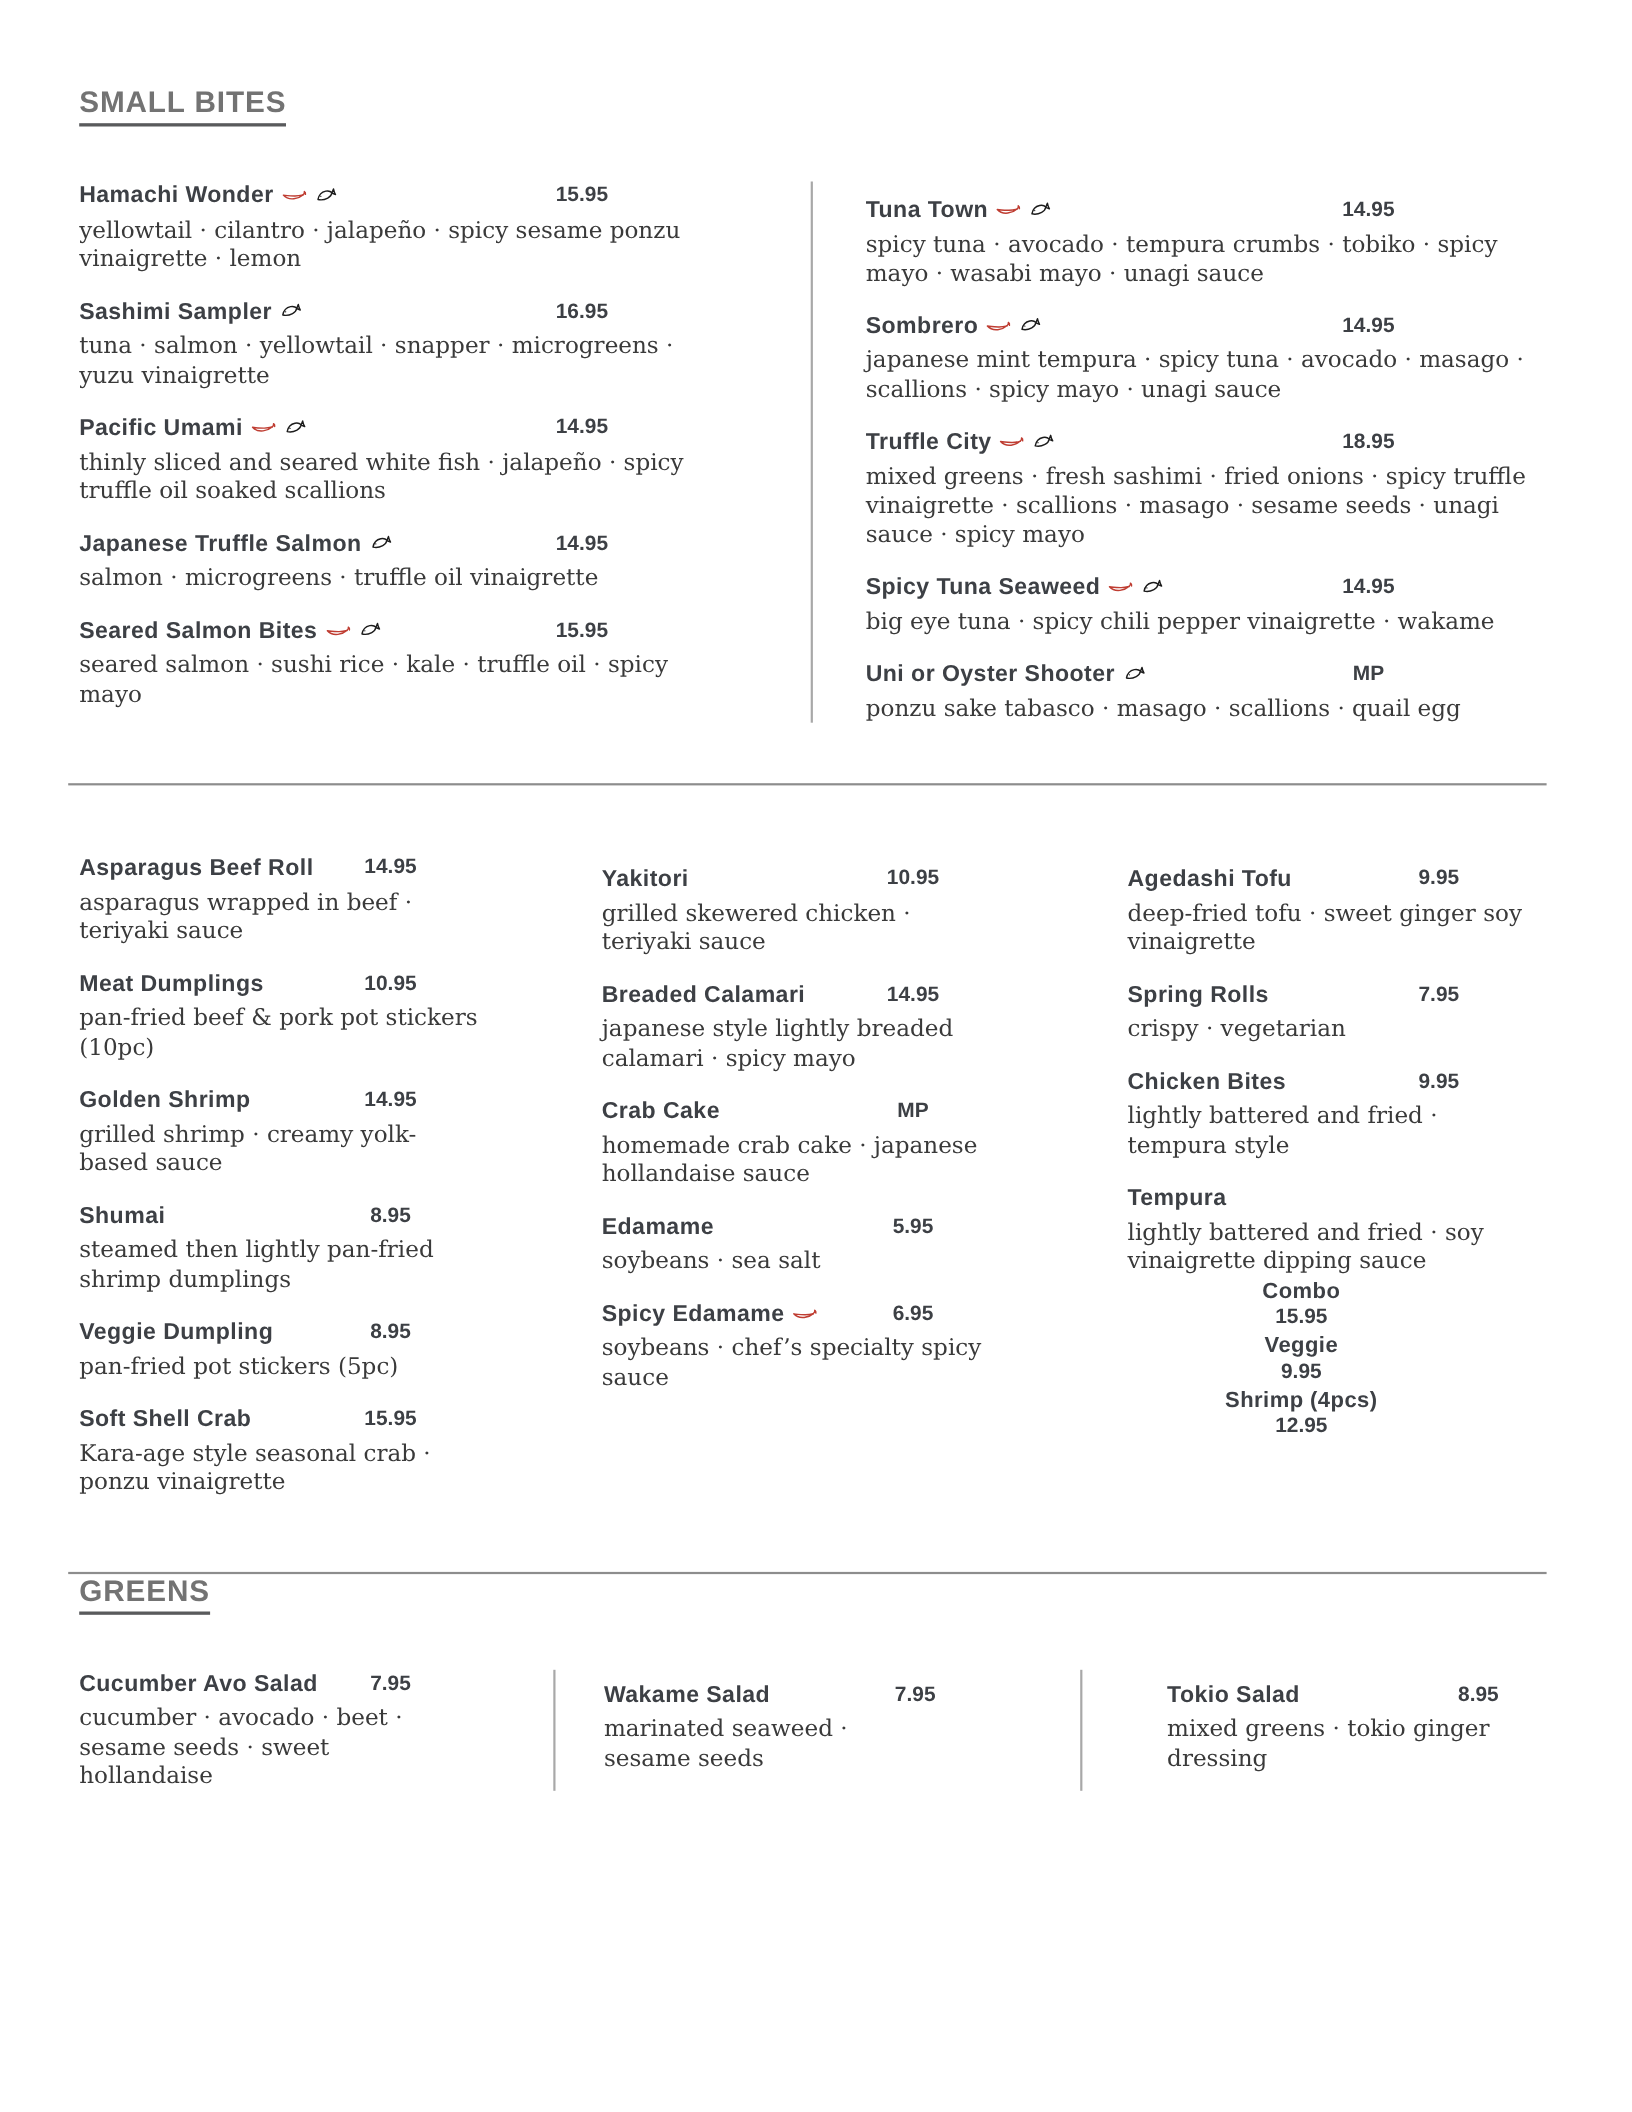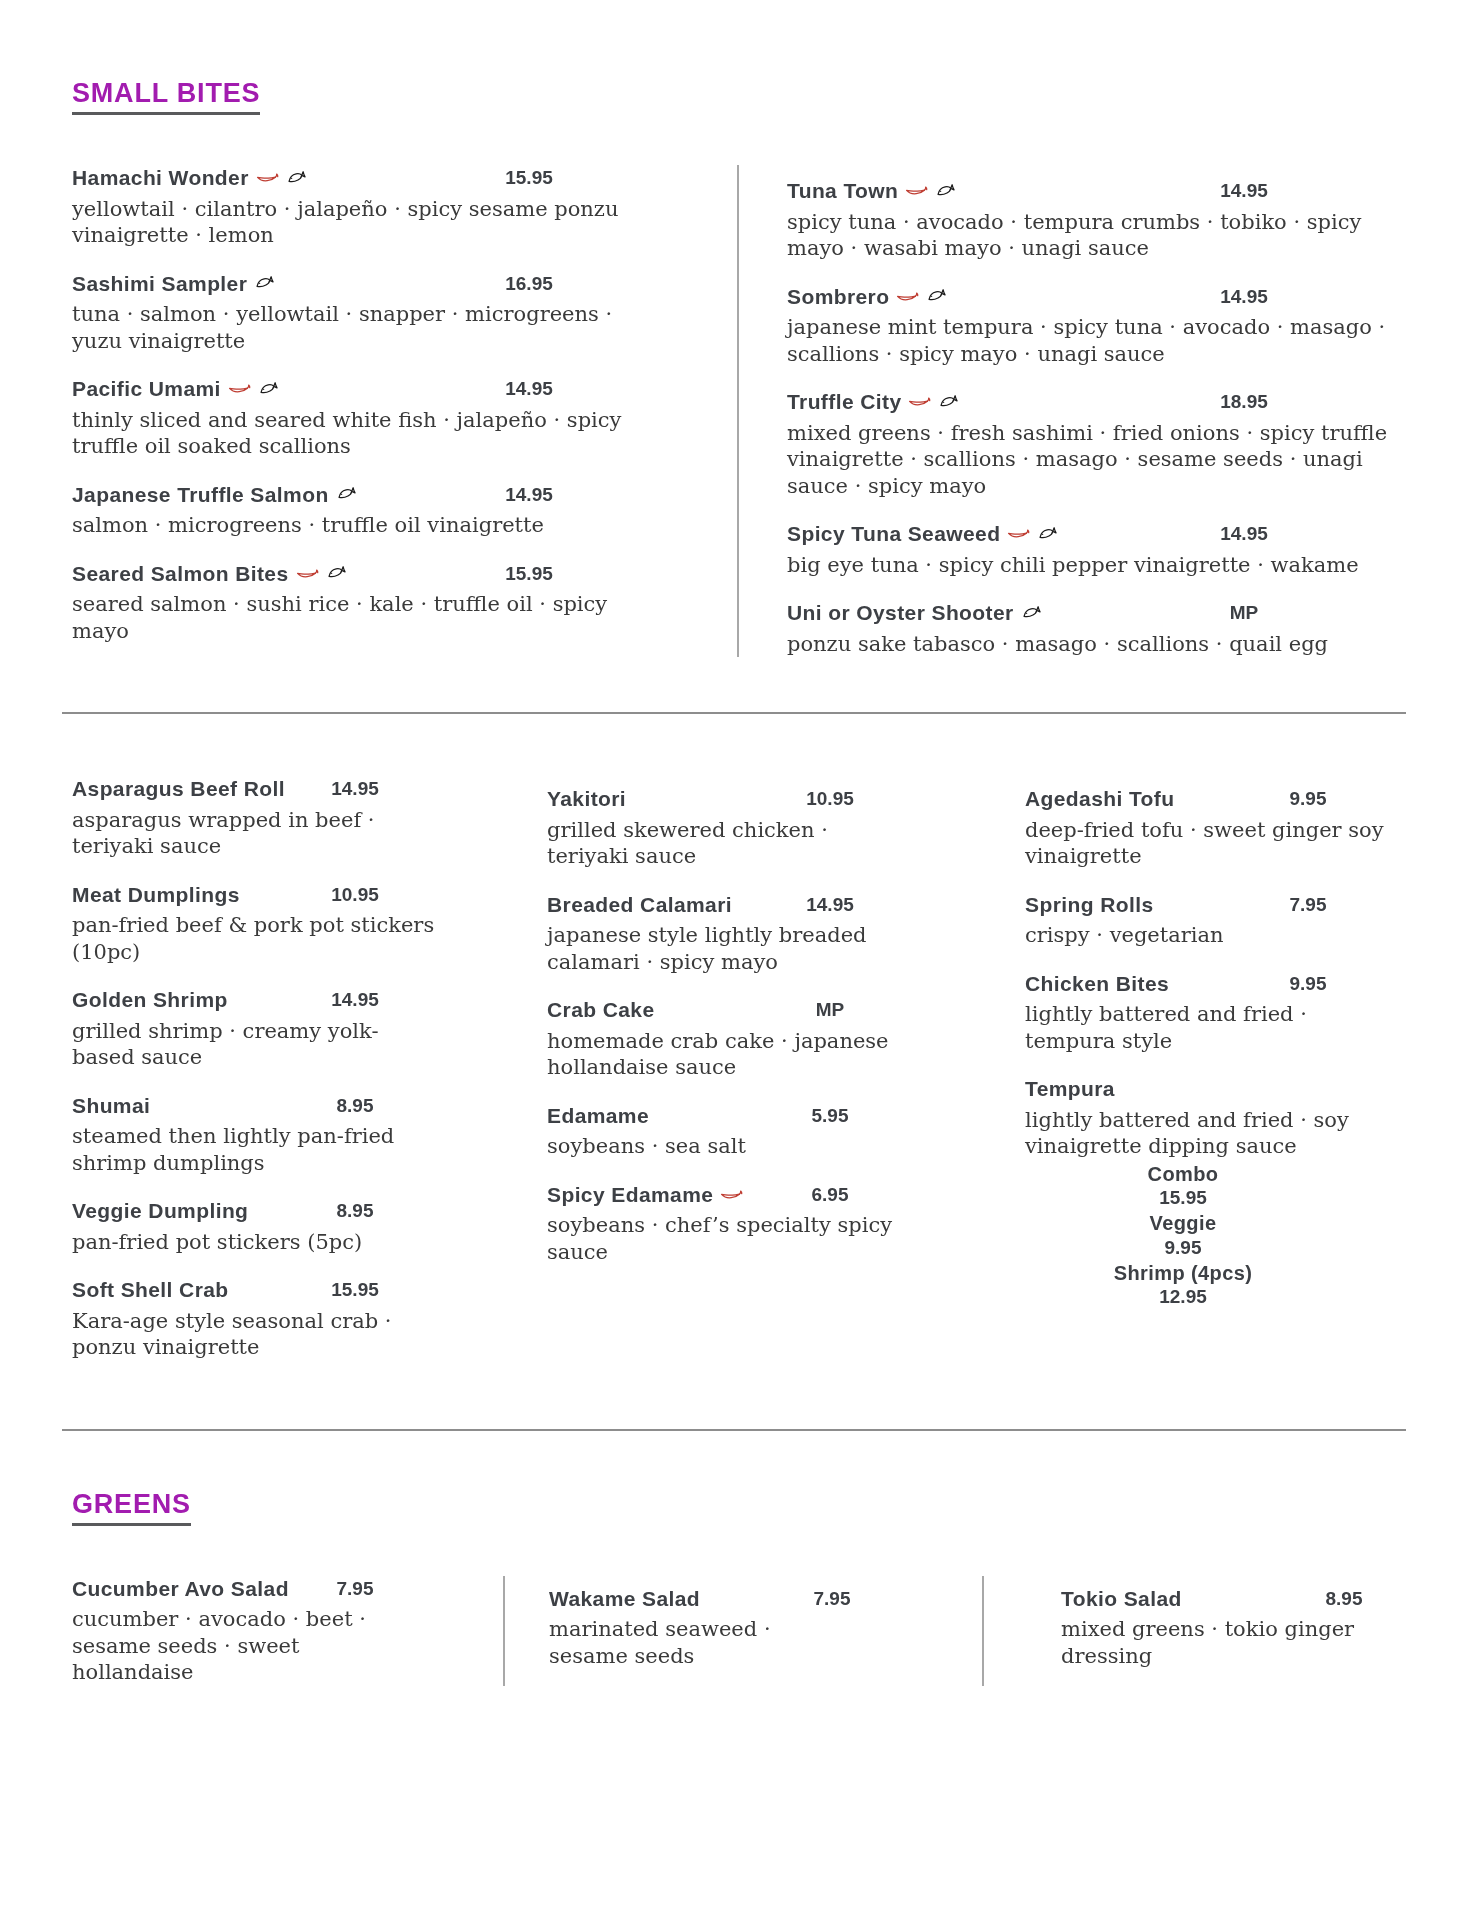--- a/index.html
+++ b/index.html
@@ -7,21 +7,21 @@
     width:1484px; height:1920px; overflow:hidden;
     font-family:"Liberation Sans", sans-serif;
     color:#3d4045;
   }
   .page { padding:78px 72px 0 72px; }
 
   .section-heading {
     display:inline-block;
     margin:0;
     font-size:27px; font-weight:bold; letter-spacing:0.8px;
-    color:#a21caf;
+    color:#737373;
     border-bottom:3px solid #595a5c;
     padding-bottom:3px;
   }
 
   .cols { display:flex; align-items:stretch; }
 
   
   .top-cols { margin-top:50px; }
   .tcol-1 { width:665px; }
   .tcol-2 { flex:1; border-left:2px solid #a8a8a8; padding-left:48px; padding-top:13px; }
@@ -58,21 +58,21 @@
   .divider.d2 { margin-top:68px; }
 
   
   .bcol-1 { width:475px; }
   .bcol-2 { width:478px; padding-top:10px; }
   .bcol-3 { flex:1; padding-top:10px; }
   .bcol-1 .item-head, .bcol-2 .item-head, .bcol-3 .item-head { width:316px; }
   .bcol-1 .item-desc, .bcol-2 .item-desc, .bcol-3 .item-desc { max-width:365px; }
 
   
-  .greens-heading-wrap { margin-top:58px; }
+  .greens-heading-wrap { }
   .greens-cols { margin-top:50px; }
   .gcol-1 { width:431px; border-right:2px solid #a8a8a8; }
   .gcol-2 { width:433px; padding-left:44px; padding-top:10px; border-right:2px solid #a8a8a8; }
   .gcol-3 { flex:1; padding-left:45px; padding-top:10px;margin-left:32px; }
   .gcol-1 .item-head, .gcol-2 .item-head, .gcol-3 .item-head { width:316px; }
   .gcol-1 .item-desc { max-width:345px; }
   .gcol-2 .item-desc, .gcol-3 .item-desc { max-width:300px; }
 </style>
 </head>
 <body>

